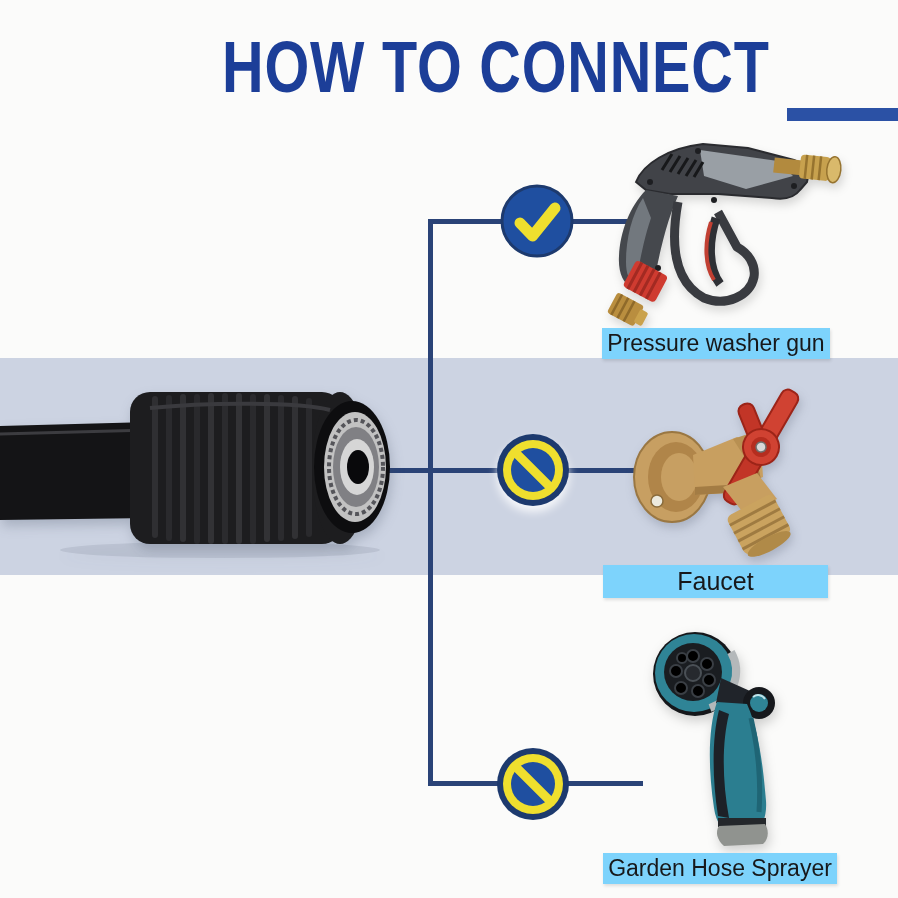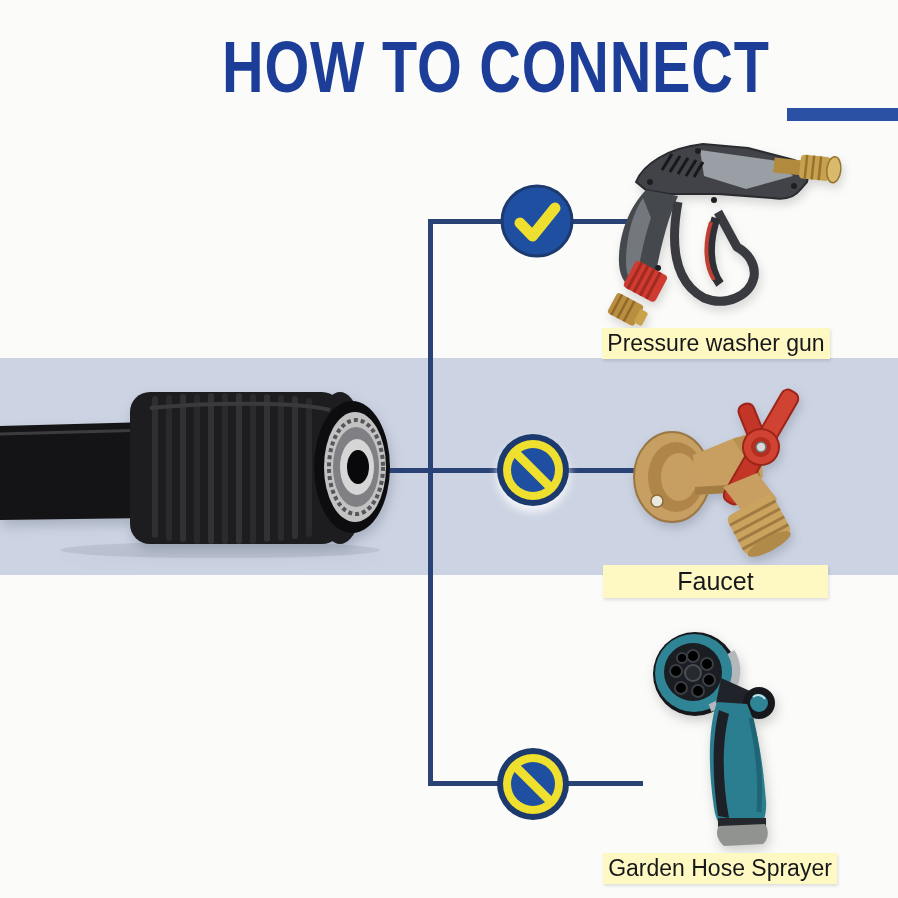--- a/index.html
+++ b/index.html
@@ -26,21 +26,21 @@
   .badge-check{left:500px;top:184px;}
   .badge-no-mid{left:496px;top:433px;filter:drop-shadow(0 6px 5px rgba(255,255,255,0.85));}
   .badge-no-bot{left:496px;top:747px;}
   .photo{position:absolute;}
   .photo svg{display:block;}
   .ph-hose{left:0;top:378px;filter:drop-shadow(2px 6px 6px rgba(60,70,90,0.25));}
   .ph-gun{left:598px;top:136px;filter:drop-shadow(2px 5px 5px rgba(0,0,0,0.15));}
   .ph-faucet{left:605px;top:381px;filter:drop-shadow(2px 5px 5px rgba(70,80,100,0.25));}
   .ph-sprayer{left:638px;top:616px;filter:drop-shadow(2px 5px 6px rgba(0,0,0,0.18));}
   .tag{
-    position:absolute;background:#fef9c3;color:#17181a;
+    position:absolute;background:#7dd3fc;color:#17181a;
     display:flex;align-items:center;justify-content:center;
     white-space:nowrap;box-shadow:1px 2px 3px rgba(0,0,0,0.12);
   }
   .tag-m22{left:150px;top:573px;width:207px;height:49px;font-size:35px;font-weight:bold;color:#27519b;}
   .tag-gun{left:602px;top:328px;width:228px;height:31px;font-size:23px;font-weight:500;}
   .tag-faucet{left:603px;top:565px;width:225px;height:33px;font-size:25px;font-weight:500;}
   .tag-sprayer{left:603px;top:853px;width:234px;height:31px;font-size:23px;font-weight:500;}
 </style>
 </head>
 <body>

